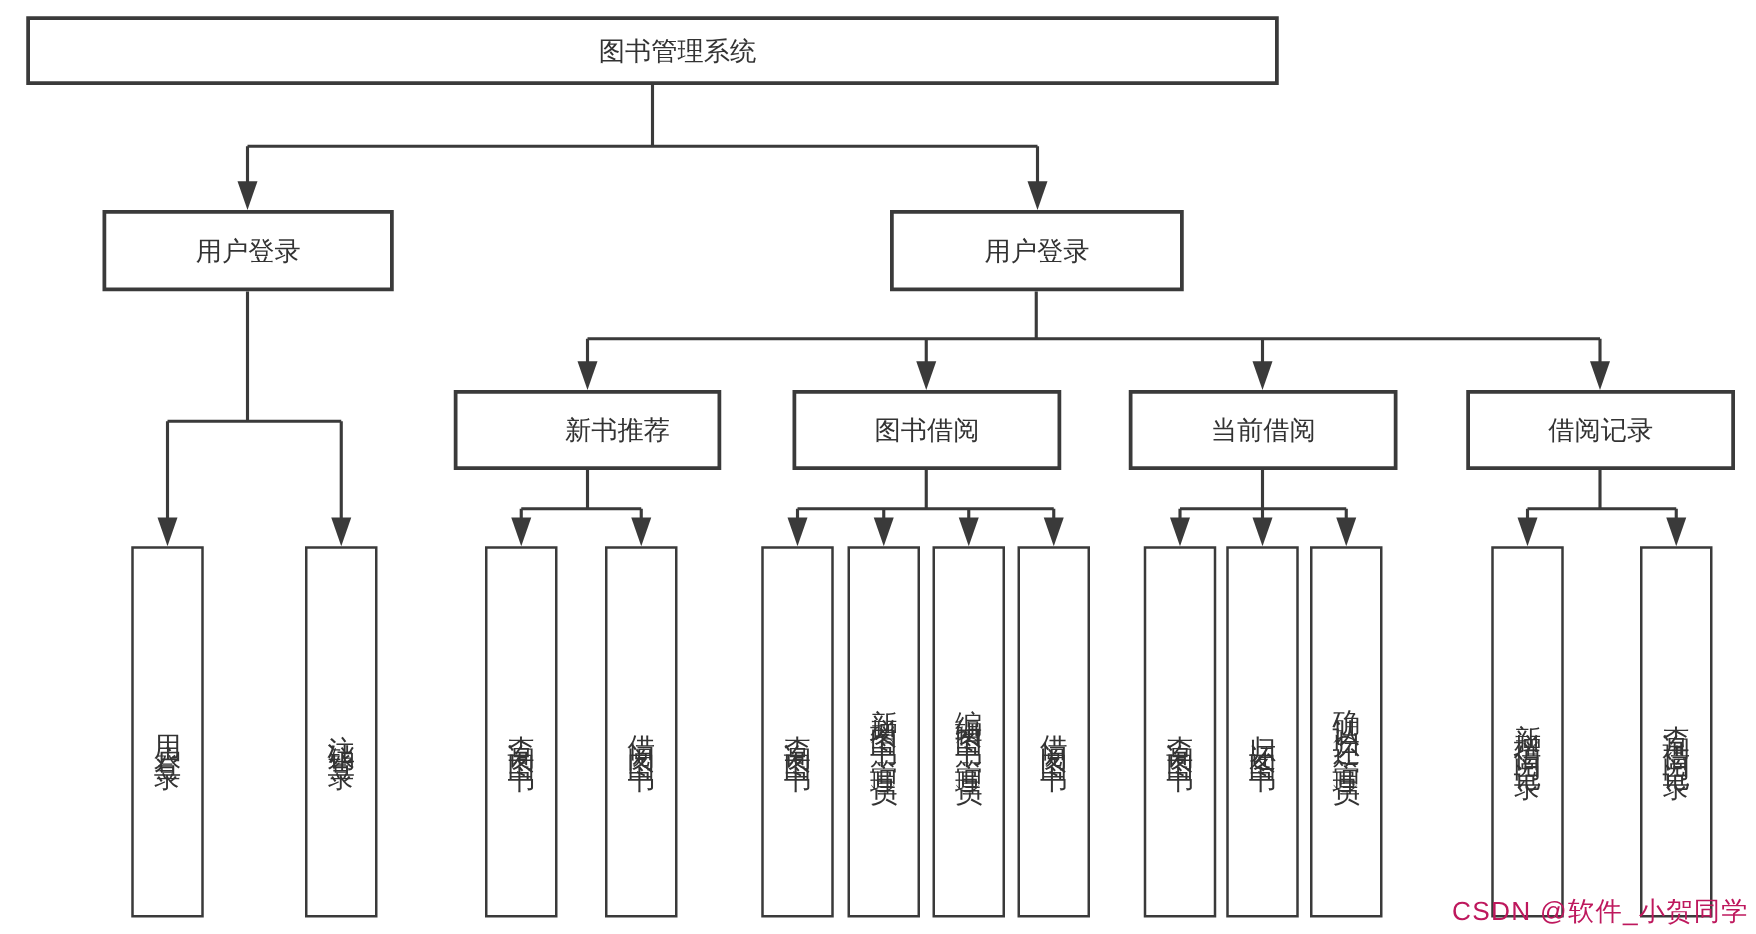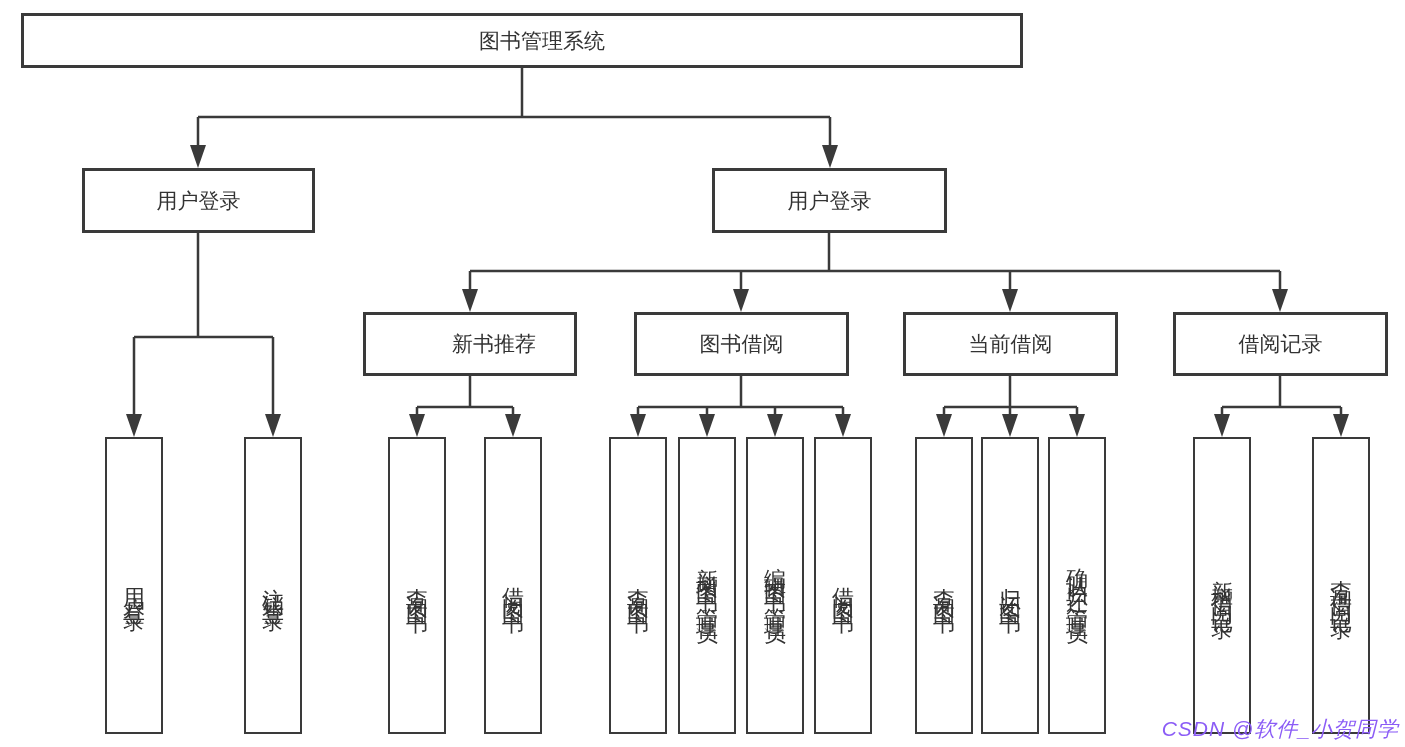--- a/index.html
+++ b/index.html
@@ -33,24 +33,23 @@
     writing-mode:vertical-rl;
     text-orientation:mixed;
     font-size:22px; letter-spacing:8px; line-height:1;
     color:#333333;
     white-space:nowrap;
   }
   .watermark {
     position:absolute;
     right:6px; top:715px;
     font-size:21px;
-    color:#8b5cf6;
+    color:#be185d;
     z-index:3;
     letter-spacing:1px;
-    font-style:italic;
   }
 </style>
 </head>
 <body>
 
 <div class="canvas">
 
   <svg class="connectors" viewBox="0 0 1405 747" xmlns="http://www.w3.org/2000/svg">
     <g stroke="#3a3a3a" stroke-width="2.5" fill="none">
 

